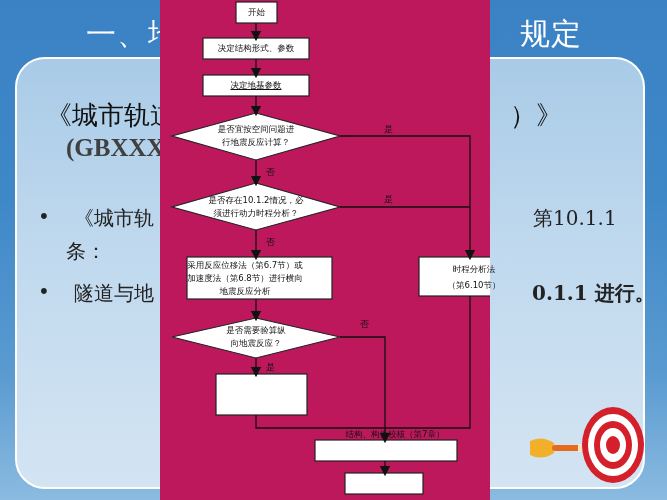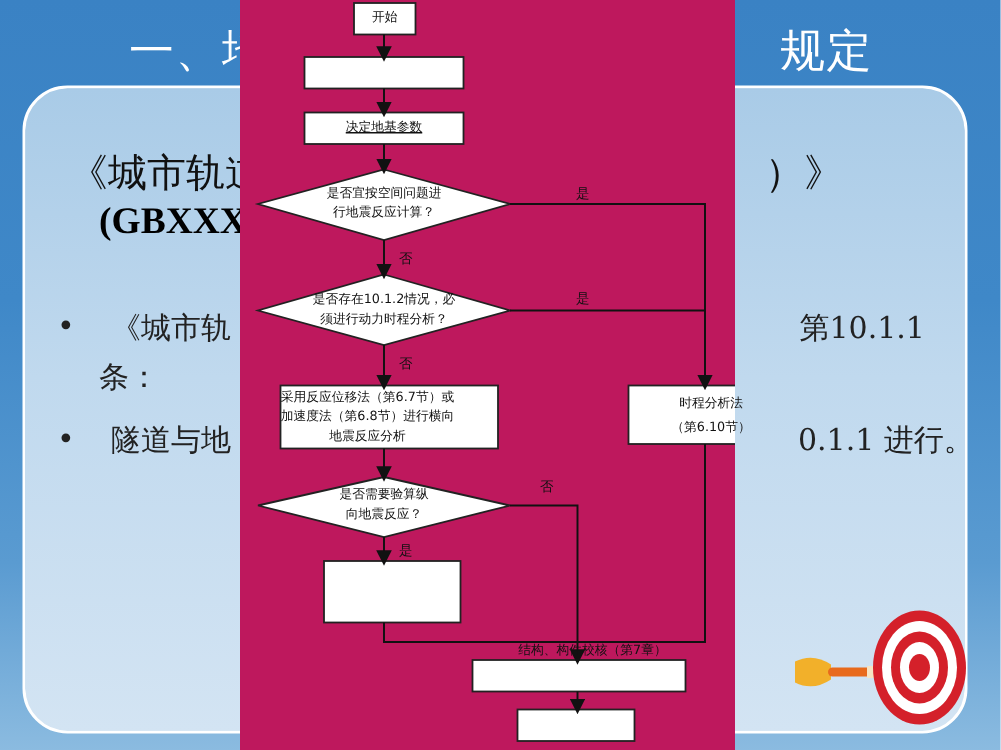--- a/index.html
+++ b/index.html
@@ -18,21 +18,21 @@
     border: 2px solid #ffffff; border-radius: 30px 30px 30px 30px;
     background: linear-gradient(180deg, #a9cbe7 0%, #c0d9ee 45%, #d3e4f3 100%);
     box-sizing: border-box;
   }
   .panel-heading {
     position: absolute; left: 46px; top: 98px; color: #111;
     font-size: 26px; font-family: "DejaVu Serif", serif;
   }
   .panel-heading-close { position: absolute; left: 510px; top: 98px; font-size: 26px; color:#111; font-family: "DejaVu Serif", serif; }
   .panel-code {
-    position: absolute; left: 66px; top: 134px; color: #000000;
+    position: absolute; left: 66px; top: 134px; color: #404040;
     font-size: 25px; font-weight: bold; font-family: "Liberation Serif", serif;
   }
   .bullet {
     position: absolute; color: #222; font-size: 20px; font-family: "DejaVu Serif", serif;
   }
   .bullet .dot { position: absolute; left: -36px; top: 0; font-size: 20px; }
   .target-icon { position: absolute; left: 580px; top: 405px; }
   .dart-icon { position: absolute; left: 528px; top: 433px; }
 
   
@@ -67,21 +67,21 @@
   <span class="dot">•</span>
   <span>《城市轨</span>
 </div>
 <div class="bullet" style="left:66px; top:238px;">条：</div>
 <div class="bullet" style="left:533px; top:205px;">第10.1.1</div>
 
 <div class="bullet" style="left:74px; top:280px;">
   <span class="dot">•</span>
   <span>隧道与地</span>
 </div>
-<div class="bullet" style="left:532px; top:280px;">0.1.1 进行。</div>
+<div class="bullet" style="left:532px; top:280px;font-weight:bold;">0.1.1 进行。</div>
 
 <svg class="dart-icon" width="70" height="30" viewBox="0 0 70 30">
   <path d="M2 8 Q14 2 26 10 L26 20 Q14 28 2 22 Z" fill="#f2b02a"></path>
   <rect x="24" y="12" width="38" height="6" rx="3" fill="#e86a1c"></rect>
   <rect x="50" y="11" width="8" height="8" fill="#f6e4c4"></rect>
 </svg>
 <svg class="target-icon" width="66" height="80" viewBox="0 0 66 80">
   <ellipse cx="33" cy="40" rx="31" ry="38" fill="#d4202a"></ellipse>
   <ellipse cx="33" cy="40" rx="25" ry="31" fill="#ffffff"></ellipse>
   <ellipse cx="33" cy="40" rx="19" ry="24" fill="#d4202a"></ellipse>
@@ -133,20 +133,21 @@
       <line x1="180" y1="207" x2="310" y2="207"></line>
 
       <polyline points="180,337 225,337 225,438" marker-end="url(#arr)"></polyline>
 
       <polyline points="96,415 96,428 310,428 310,296"></polyline>
       <line x1="225" y1="461" x2="225" y2="471" marker-end="url(#arr)"></line>
     </g>
   </svg>
 
   <div class="fc-text" style="left:76px; top:6px; width:41px;">开始</div>
+  <div class="fc-text" style="left:43px; top:42px; width:106px;">决定结构形式、参数</div>
   <div class="fc-text" style="left:43px; top:79px; width:106px;text-decoration:underline;">决定地基参数</div>
 
   <div class="fc-text" style="left:46px; top:123px; width:100px;">
     <div>是否宜按空间问题进</div>
     <div>行地震反应计算？</div>
   </div>
   <div class="fc-text" style="left:36px; top:194px; width:120px;">
     <div>是否存在10.1.2情况，必</div>
     <div>须进行动力时程分析？</div>
   </div>

